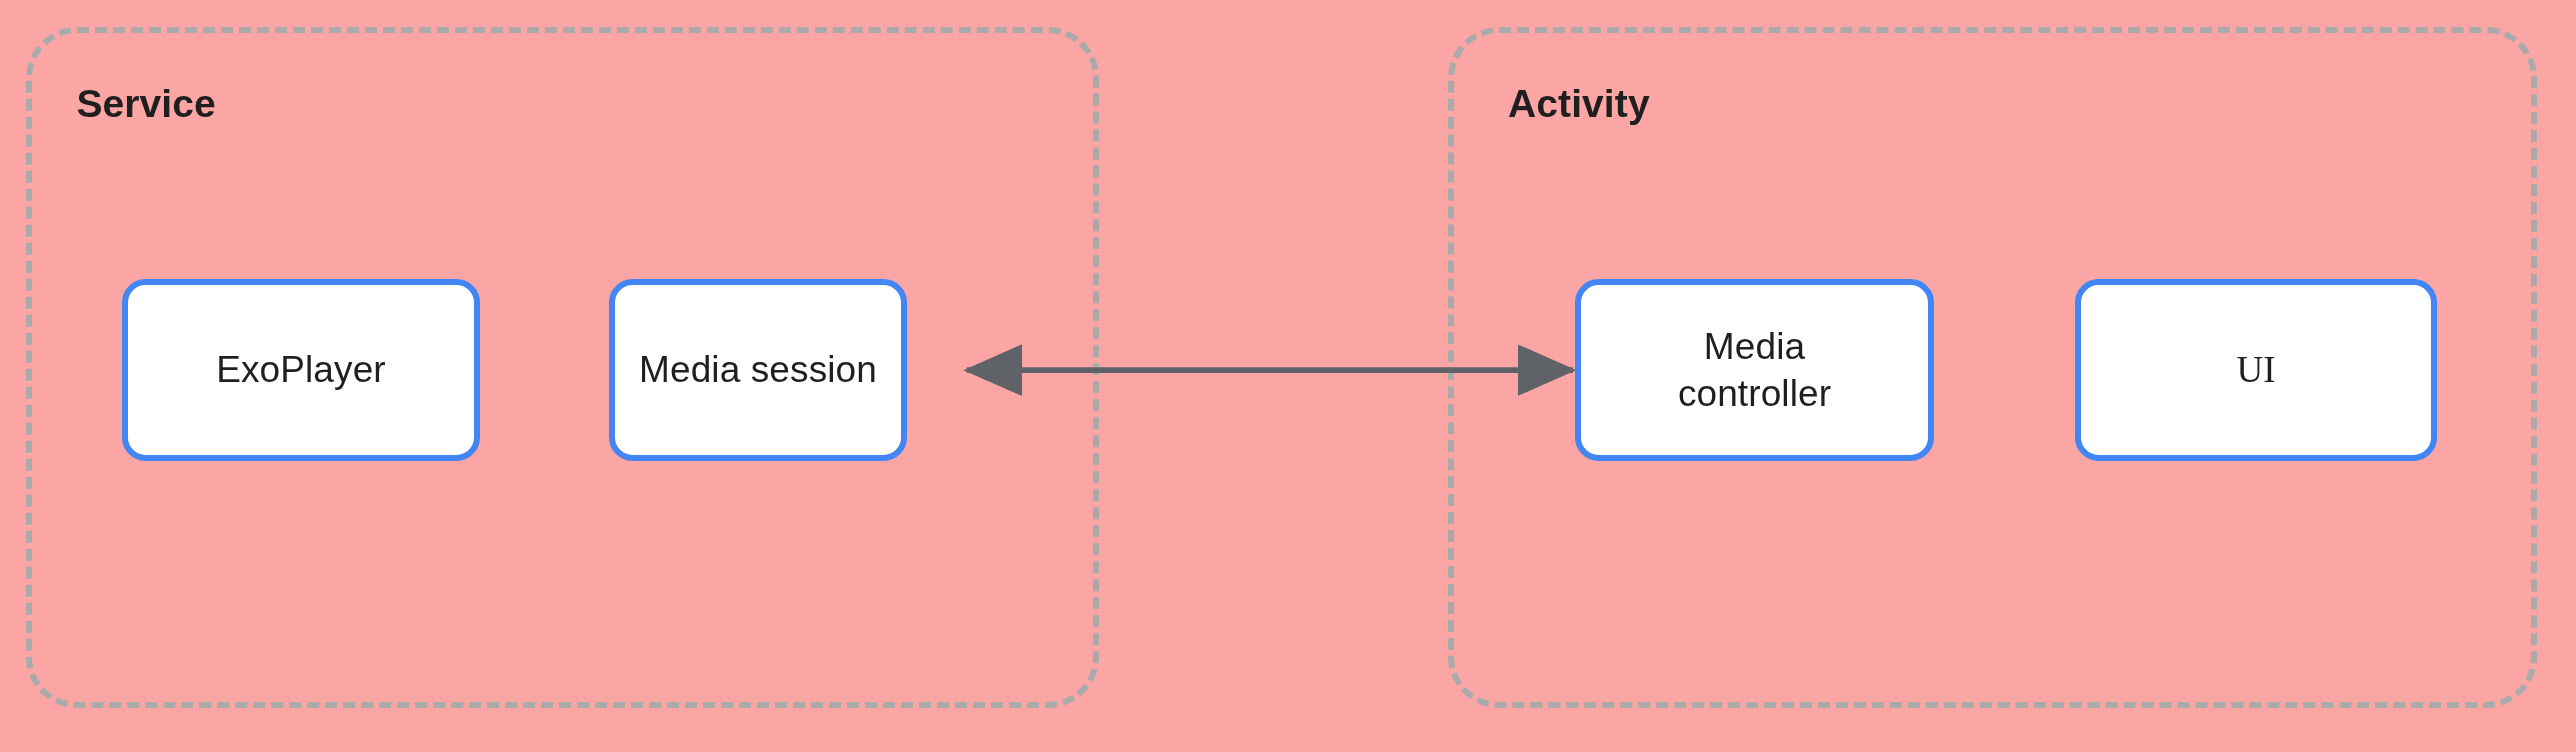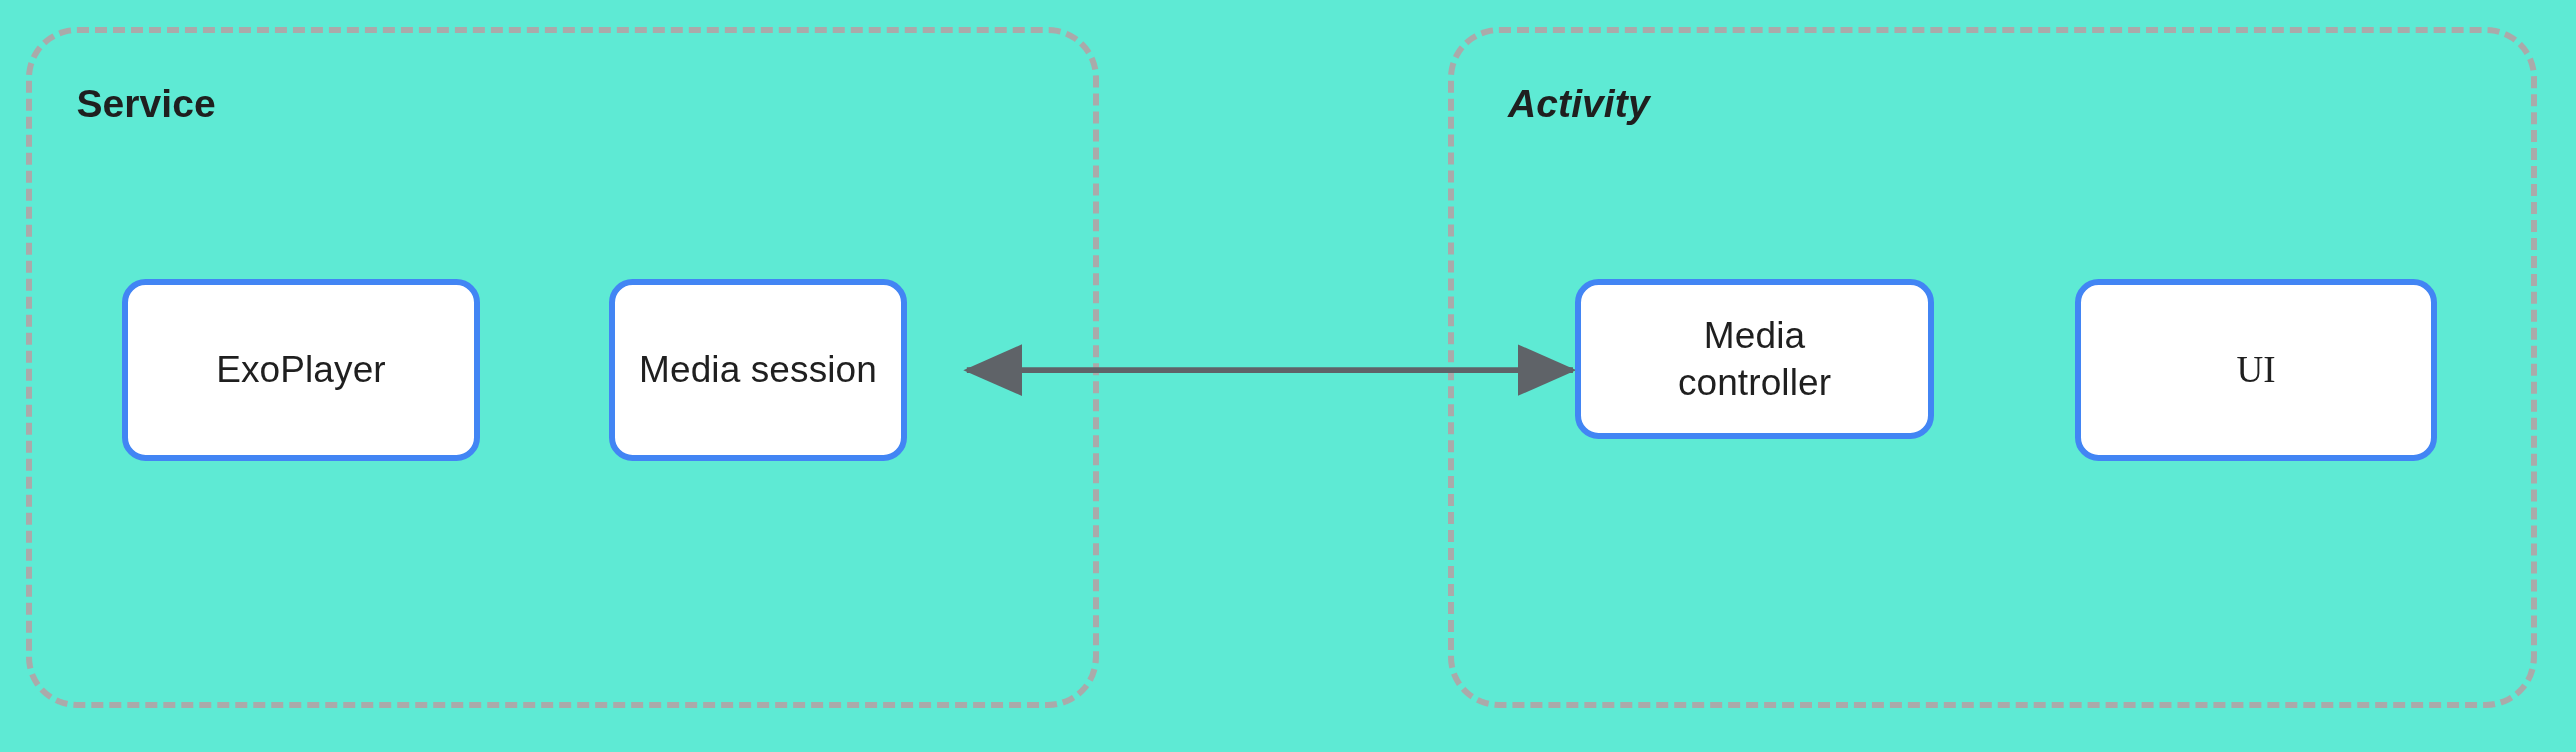--- a/index.html
+++ b/index.html
@@ -10,21 +10,21 @@
   }
   body {
     font-family: "Liberation Sans", sans-serif;
     -webkit-font-smoothing: antialiased;
   }
 
   #diagram-root {
     position: relative;
     width: 2576px;
     height: 752px;
-    background: #5eead4;
+    background: #fca5a5;
     overflow: hidden;
   }
 
   
   .group-container {
     position: absolute;
     box-sizing: border-box;
     border-style: dashed;
     border-width: 6.9px;
     border-radius: 51px;
@@ -73,21 +73,21 @@
     font-size: 37px;
     font-weight: 400;
     color: #1f1f1f;
     line-height: 1.28;
     letter-spacing: 0.1px;
     white-space: pre-line;
   }
 
   #node-exoplayer       { left: 122px;  top: 279px; width: 358px; height: 182px; }
   #node-media-session   { left: 609px;  top: 279px; width: 298px; height: 182px; }
-  #node-media-controller{ left: 1575px; top: 279px; width: 359px; height: 160px; }
+  #node-media-controller{ left: 1575px; top: 279px; width: 359px; height: 182px; }
   #node-ui              { left: 2075px; top: 279px; width: 362px; height: 182px; font-family: Liberation Serif, serif; }
 
   
   #connector-layer {
     position: absolute;
     left: 0;
     top: 0;
     width: 2576px;
     height: 752px;
     z-index: 2;
@@ -116,21 +116,21 @@
   </div>
 
   <div class="node-box" id="node-exoplayer">
     <span class="node-label">ExoPlayer</span>
   </div>
 
   <div class="node-box" id="node-media-session">
     <span class="node-label">Media session</span>
   </div>
 
-  <div class="group-container" id="group-activity" style="border-color:#aaaaaa;font-style:italic;">
+  <div class="group-container" id="group-activity" style="border-color:#aaaaaa;">
     <span class="group-title">Activity</span>
   </div>
 
   <div class="node-box" id="node-media-controller">
     <span class="node-label">Media
 controller</span>
   </div>
 
   <div class="node-box" id="node-ui">
     <span class="node-label">UI</span>

